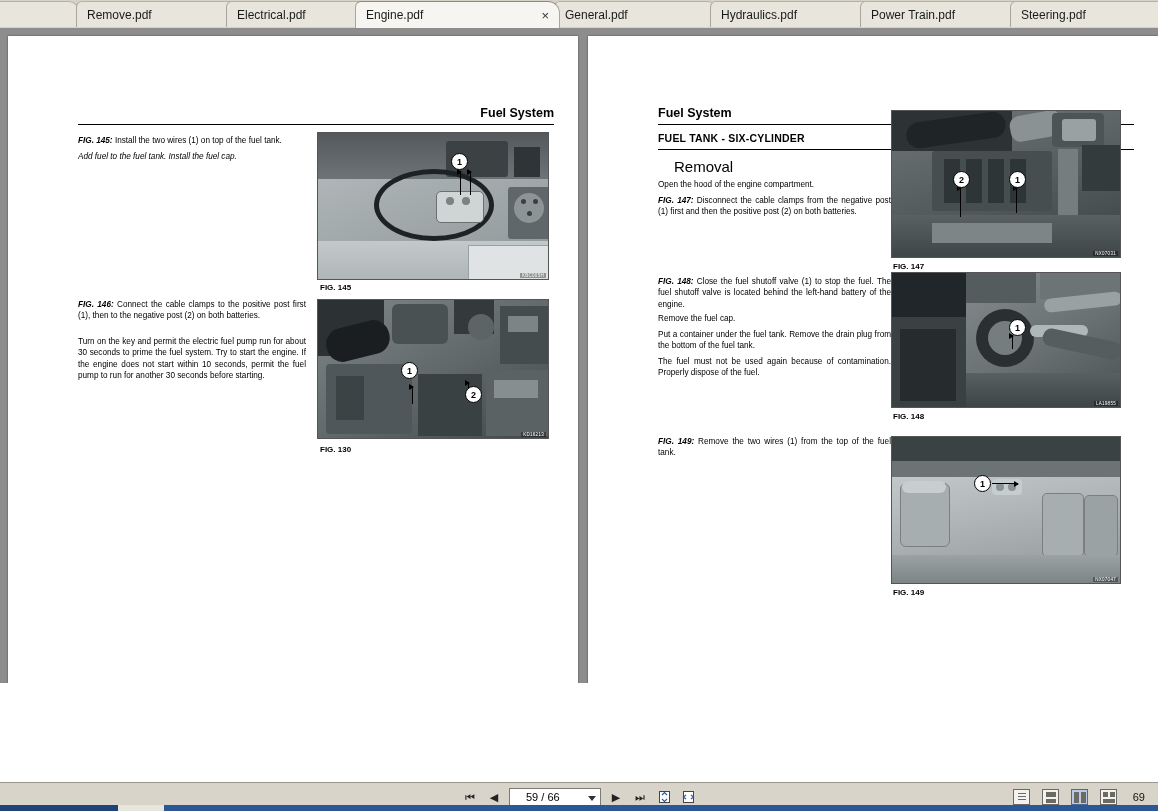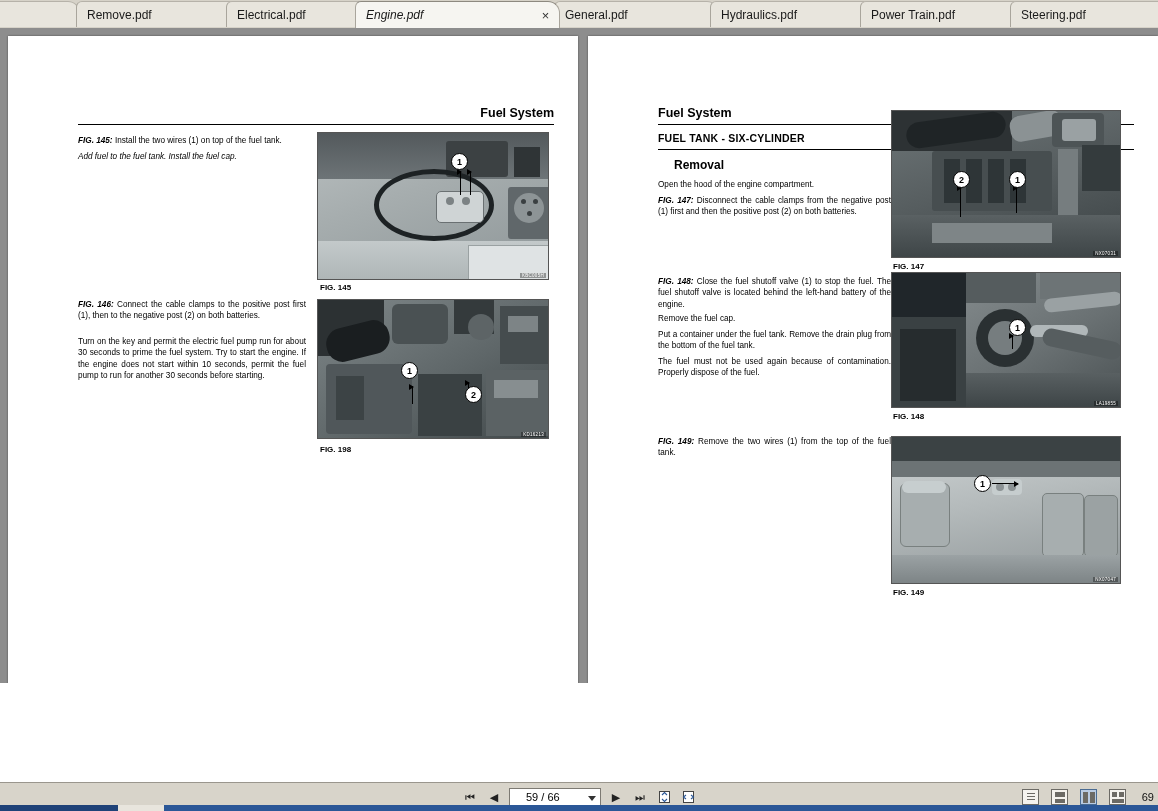--- a/index.html
+++ b/index.html
@@ -116,22 +116,22 @@
   .body-text b { font-weight: bold; font-style: italic; }
   .sect-title {
     position: absolute;
     font-size: 10.5px;
     font-weight: bold;
     color: #000;
     letter-spacing: 0.2px;
   }
   .sub-title {
     position: absolute;
-    font-size: 12px;
-    font-weight: bold;
+    font-size: 15px;
+    font-weight: normal;
     color: #000;
     padding-left: 16px;
   }
   .sect-rule {
     position: absolute;
     border-bottom: 1px solid #000;
   }
 
   
   .figure { position: absolute; }
@@ -266,21 +266,21 @@
   .page-box .arrow {
     position: absolute;
     right: 4px; top: 7px;
     width: 0; height: 0;
     border-left: 4px solid transparent;
     border-right: 4px solid transparent;
     border-top: 5px solid #333;
   }
   .tb-right {
     position: absolute;
-    right: 4px;
+    right: 13px;
     display: flex;
     align-items: center;
     gap: 12px;
   }
   .view-ico {
     width: 17px; height: 16px;
     border: 1px solid #6c6a65;
     background: #f4f2ee;
     position: relative;
     box-sizing: border-box;
@@ -306,21 +306,21 @@
   <div class="tab" style="left:-10px;width:90px;"></div>
 
   <div class="tab" style="left:76px;width:165px;">
     <span class="tab-label">Remove.pdf</span>
   </div>
 
   <div class="tab" style="left:226px;width:165px;">
     <span class="tab-label">Electrical.pdf</span>
   </div>
 
-  <div class="tab active" style="left:355px;width:205px;font-style:italic;">
+  <div class="tab active" style="left:355px;width:205px;">
     <span class="tab-label">Engine.pdf</span>
     <span class="close-x">×</span>
   </div>
 
   <div class="tab" style="left:554px;width:165px;">
     <span class="tab-label">General.pdf</span>
   </div>
 
   <div class="tab" style="left:710px;width:165px;">
     <span class="tab-label">Hydraulics.pdf</span>
@@ -399,21 +399,21 @@
           <div class="ph" style="left:168px;top:70px;width:62px;height:66px;background:#5b6264;"></div>
           <div class="ph" style="left:176px;top:80px;width:44px;height:18px;background:#878e90;"></div>
           <div class="leader" style="left:402px;top:0;"></div>
           <div class="leader" style="left:94px; top:86px; width:1px; height:18px; background:#000;"></div>
           <div class="leader" style="left:150px; top:82px; width:1px; height:14px; background:#000;"></div>
           <div class="callout" style="left:83px; top:62px;">1</div>
           <div class="callout" style="left:147px; top:86px;">2</div>
           <div class="fig-code">KD16213</div>
         </div>
       </div>
-      <div class="fig-caption" style="left:312px; top:409px;">FIG. 198</div>
+      <div class="fig-caption" style="left:312px; top:409px;">FIG. 130</div>
 
       <div class="pg-footer">
         <span>79032962 A Rev.</span>
         <span>02b-57</span>
       </div>
     </div>
   </div>
 
   <div class="page right">
     <div class="page-inner">

